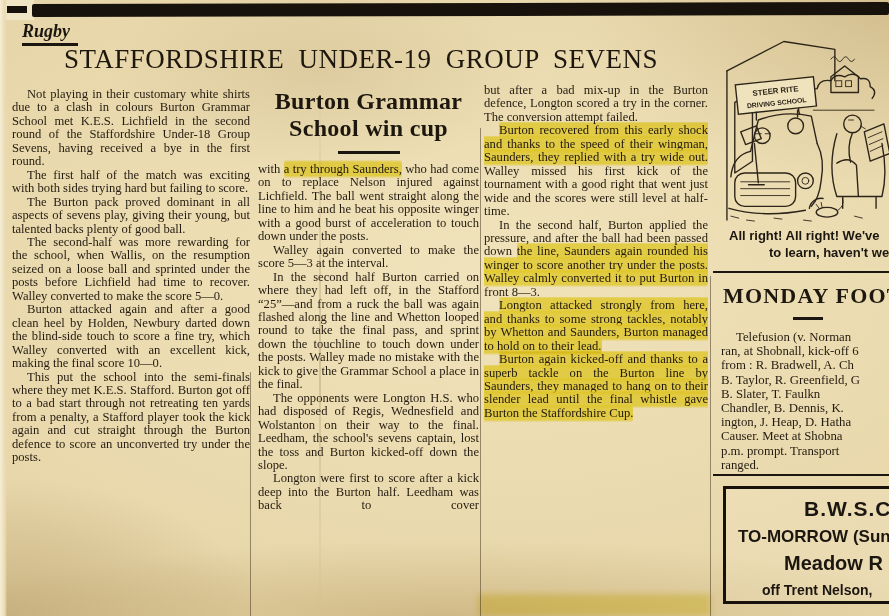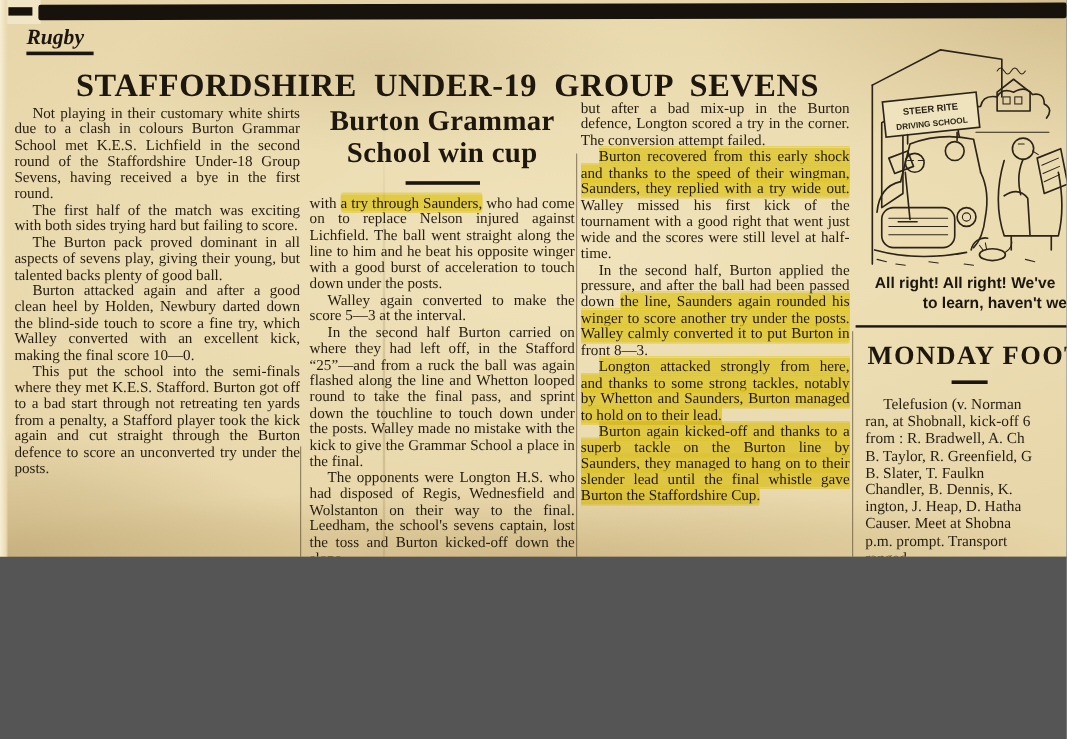--- a/index.html
+++ b/index.html
@@ -1,36 +1,36 @@
 <!DOCTYPE html>
 <html><head>
 <meta charset="utf-8">
 <style>
   html,body { margin:0; padding:0; background:#555; }
   .page {
-    position:relative; width:889px; height:464px; overflow:hidden;
+    position:relative; width:889px; height:616px; overflow:hidden;
     font-family:"Liberation Serif", serif; color:#241c11;
     background:
       radial-gradient(120% 90% at 55% 45%, rgba(255,247,216,.38), rgba(0,0,0,0) 62%),
       radial-gradient(42% 32% at 0% 100%, rgba(130,95,38,.30), rgba(0,0,0,0) 70%),
       radial-gradient(50% 40% at 100% 2%, rgba(130,95,38,.20), rgba(0,0,0,0) 70%),
       radial-gradient(70% 16% at 50% 100%, rgba(148,110,45,.28), rgba(0,0,0,0) 78%),
       radial-gradient(30% 20% at 36% 12%, rgba(125,92,40,.14), rgba(0,0,0,0) 80%),
       #e7d6a9;
   }
   .paper-edge-left { position:absolute; left:0; top:0; width:7px; height:616px;
     background:linear-gradient(90deg,#f6eed4,#e9dbb2 70%, rgba(0,0,0,0)); z-index:5;}
   .tear-tl { position:absolute; left:0; top:0; width:34px; height:20px; background:#f0e5c5; z-index:2;}
   .top-rule { position:absolute; left:32px; top:3px; width:857px; height:13px; background:#17120c;
     border-radius:2px; transform:skewY(-.12deg); z-index:3;}
   .top-rule-notch { position:absolute; left:7px; top:6px; width:20px; height:7px; background:#17120c; z-index:3;}
   .kicker { position:absolute; left:22px; top:21px; font-style:italic; font-weight:700; font-size:18px;
     border-bottom:3px solid #1c1610; padding:0 8px 1px 0; color:#1c1610;}
-  .headline { position:absolute; left:44px; top:44px; width:634px; margin:12px; text-align:center;
-    font-weight:700; font-size:27px; line-height:30px; letter-spacing:.5px; word-spacing:7px; color:#1d170e;}
+  .headline { position:absolute; left:44px; top:44px; width:634px; margin:0; text-align:center;
+    font-weight:400; font-size:27px; line-height:30px; letter-spacing:.5px; word-spacing:7px; color:#1d170e;}
   .col { position:absolute; font-size:12.6px; line-height:13.45px; text-align:justify; }
   .col1 { left:12px;  top:88px; width:238px; height:526px; }
   .col2 { left:258px; top:86px; width:221px; height:530px; }
   .col3 { left:484px; top:84px; width:224px; height:532px; }
   .para { margin:0; }
   .para.indent { text-indent:15px; }
   .para.cut { text-align-last:justify; }
   .hl { background:rgba(240,228,58,.8); mix-blend-mode:multiply; border-radius:2px;
     box-shadow:0 1.5px 0 rgba(240,228,58,.55), 0 -1.5px 0 rgba(240,228,58,.55);font-family:Liberation Serif, serif; }
   .subhead { margin:2px 0 0; text-align:center; font-weight:700; font-size:24px; line-height:27px;
@@ -80,20 +80,21 @@
   <div class="top-rule-notch"></div>
   <div class="paper-edge-left"></div>
 
   <div class="kicker">Rugby</div>
   <h1 class="headline">STAFFORDSHIRE UNDER-19 GROUP SEVENS</h1>
 
   <section class="col col1">
       <p class="para indent"><span>Not playing in their customary white shirts due to a clash in colours Burton Grammar School met K.E.S. Lichfield in the second round of the Staffordshire Under-18 Group Sevens, having received a bye in the first round.</span></p>
       <p class="para indent"><span>The first half of the match was exciting with both sides trying hard but failing to score.</span></p>
       <p class="para indent"><span>The Burton pack proved dominant in all aspects of sevens play, giving their young, but talented backs plenty of good ball.</span></p>
+      <p class="para indent"><span>The second-half was more rewarding for the school, when Wallis, on the resumption seized on a loose ball and sprinted under the posts before Lichfield had time to recover. Walley converted to make the score 5—0.</span></p>
       <p class="para indent"><span>Burton attacked again and after a good clean heel by Holden, Newbury darted down the blind-side touch to score a fine try, which Walley converted with an excellent kick, making the final score 10—0.</span></p>
       <p class="para indent"><span>This put the school into the semi-finals where they met K.E.S. Stafford. Burton got off to a bad start through not retreating ten yards from a penalty, a Stafford player took the kick again and cut straight through the Burton defence to score an unconverted try under the posts.</span></p>
     </section>
 
   <section class="col col2">
     <h2 class="subhead">
       <span>Burton Grammar</span><br>
       <span>School win cup</span>
     </h2>
     <div class="subhead-rule"></div>
@@ -192,16 +193,17 @@
         <div class="text-line">ington, J. Heap, D. Hatha</div>
         <div class="text-line">Causer. Meet at Shobna</div>
         <div class="text-line">p.m. prompt. Transport</div>
         <div class="text-line">ranged.</div>
       </div>
     <div class="hrule hr2"></div>
 
     <div class="ad-box">
       <div class="ad-line ad1">B.W.S.C</div>
       <div class="ad-line ad2">TO-MORROW (Sun</div>
+      <div class="ad-line ad3">Meadow R</div>
       <div class="ad-line ad4">off Trent Nelson,</div>
     </div>
   </aside>
 </div>
 
 </body></html>

